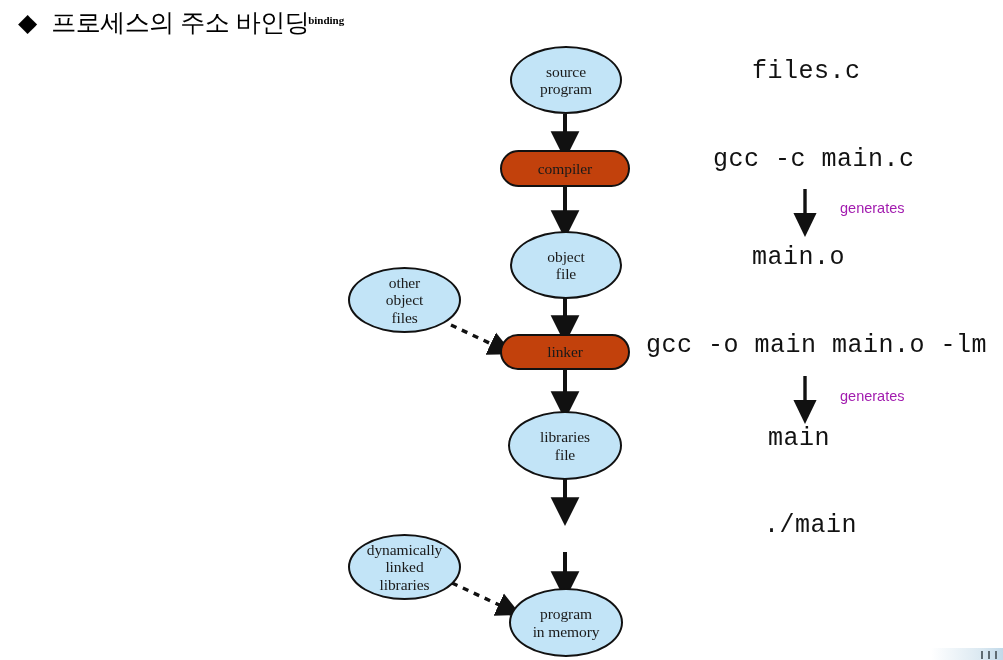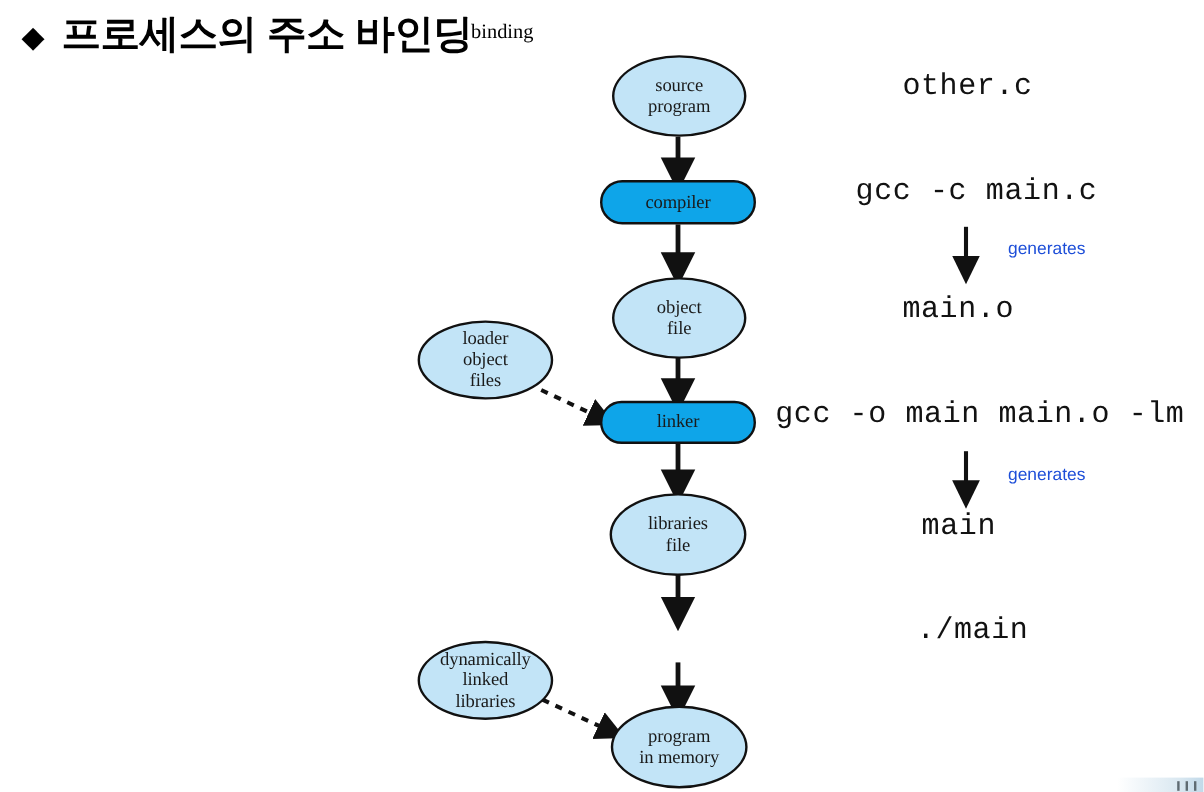--- a/index.html
+++ b/index.html
@@ -25,28 +25,28 @@
     align-items: baseline;
     white-space: nowrap;
   }
   #slide-title .bullet {
     font-size: 25px;
     line-height: 1;
     margin-right: 14px;
     color: #000;
   }
   #slide-title .title-main {
-    font-size: 33px;
-    font-weight: bold;
+    font-size: 25px;
+    font-weight: normal;
     letter-spacing: -0.5px;
   }
   #slide-title .title-sup {
     font-family: "Liberation Serif", serif;
-    font-size: 17px;
-    font-weight: normal;
+    font-size: 11px;
+    font-weight: bold;
     vertical-align: super;
     position: relative;
     top: -7px;
     left: -1px;
   }
 
   
   #diagram {
     position: absolute;
     left: 0;
@@ -67,39 +67,39 @@
     font-size: 15.5px;
     line-height: 1.12;
     letter-spacing: -0.1px;
     font-family: Liberation Serif, serif;
   }
   .node.ellipse {
     background: #c2e4f7;
     border-radius: 50%;
   }
   .node.pill {
-    background: #0ea5e9;
+    background: #c2410c;
     border-radius: 19px;
   }
   .node .label { padding: 0 4px; }
 
   
   .code {
     position: absolute;
     font-family: "Liberation Mono", monospace;
     font-size: 25px;
     color: #121212;
     white-space: nowrap;
     letter-spacing: 0.5px;
   }
   .gen-label {
     position: absolute;
     font-family: "Liberation Sans", sans-serif;
     font-size: 14.5px;
-    color: #1d4ed8;
+    color: #a21caf;
     white-space: nowrap;
   }
 
   svg.wires {
     position: absolute;
     left: 0; top: 0;
     width: 1003px;
     height: 660px;
     overflow: visible;
     pointer-events: none;
@@ -179,21 +179,21 @@
 
   <div class="node ellipse" style="left:510px; top:231px; width:112px; height:68px;">
     <span class="label">
       <span>object</span><br>
       <span>file</span>
     </span>
   </div>
 
   <div class="node ellipse" style="left:348px; top:267px; width:113px; height:66px;">
     <span class="label">
-      <span>loader</span><br>
+      <span>other</span><br>
       <span>object</span><br>
       <span>files</span>
     </span>
   </div>
 
   <div class="node pill" style="left:500px; top:334px; width:130px; height:36px;">
     <span class="label">linker</span>
   </div>
 
   <div class="node ellipse" style="left:508px; top:411px; width:114px; height:69px;">
@@ -212,21 +212,21 @@
     </span>
   </div>
 
   <div class="node ellipse" style="left:509px; top:588px; width:114px; height:69px;">
     <span class="label">
       <span>program</span><br>
       <span>in memory</span>
     </span>
   </div>
 
-  <div class="code" style="left:752px; top:57px;">other.c</div>
+  <div class="code" style="left:752px; top:57px;">files.c</div>
 
   <div class="code" style="left:713px; top:145px;">gcc -c main.c</div>
 
   <div class="gen-label" style="left:840px; top:200px;">generates</div>
 
   <div class="code" style="left:752px; top:243px;">main.o</div>
 
   <div class="code" style="left:646px; top:331px;">gcc -o main main.o -lm</div>
 
   <div class="gen-label" style="left:840px; top:388px;">generates</div>

